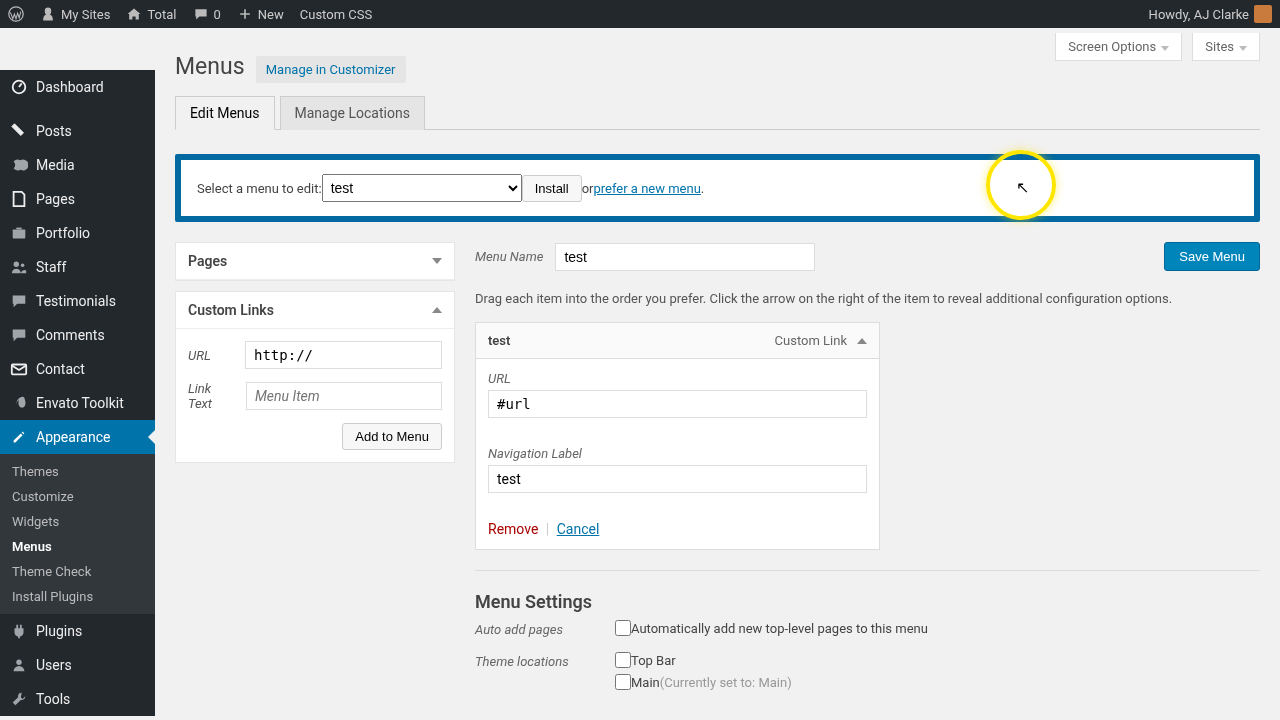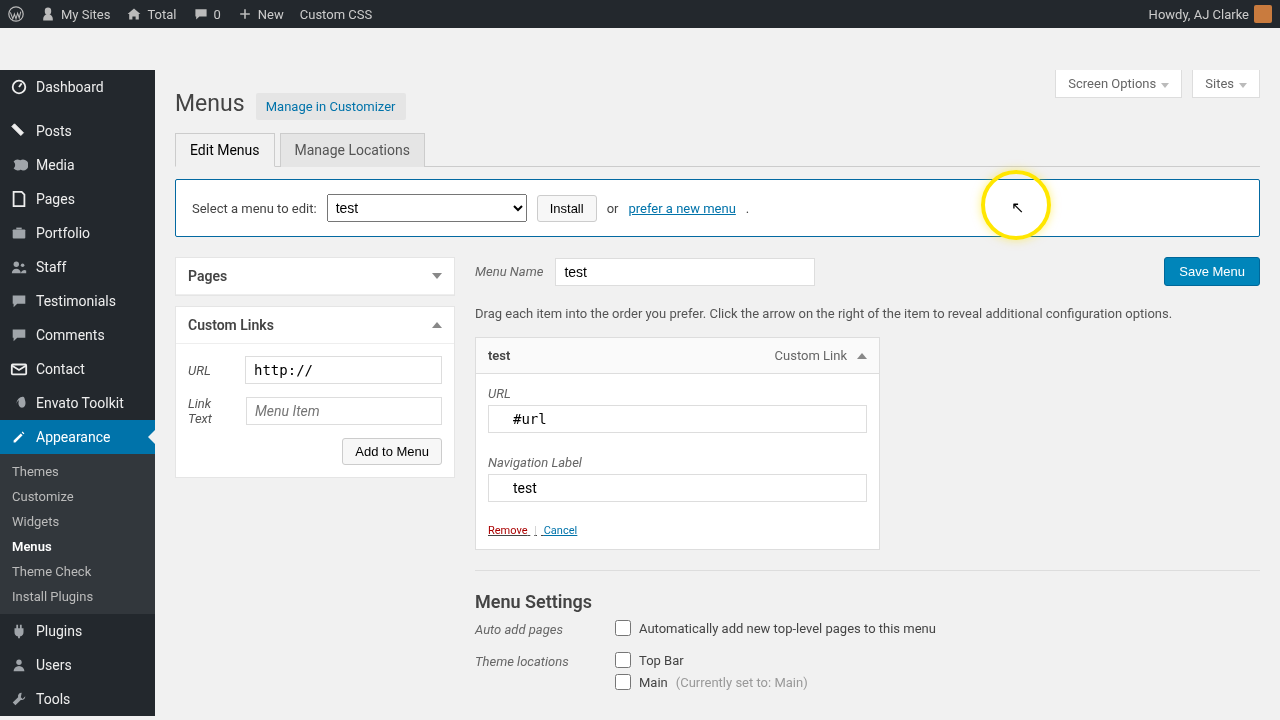--- a/index.html
+++ b/index.html
@@ -27,25 +27,25 @@
 
 
 .main { flex: 1; padding: 10px 20px; overflow-y: auto; position: relative; }
 .topright { position: absolute; right: 20px; top: 0; display: flex; gap: 10px; }
 .topright .btn { background: #fff; border: 1px solid #ddd; border-top: none; padding: 6px 12px; font-size: 13px; color: #666; cursor: pointer; }
 .topright .tri { border-left:4px solid transparent; border-right:4px solid transparent; border-top:5px solid #bbb; display:inline-block; margin-left:5px; }
 
 h1.pagehead { font-size: 23px; font-weight: 400; display: inline-block; margin: 10px 8px 15px 0; }
 .customizer-link { background: #e5e5e5; color: #0073aa; padding: 6px 10px; font-size: 13px; border-radius: 2px; cursor: pointer; }
 
-.navtabs { border-bottom: 1px solid #ccc; display: flex; gap: 5px; margin-bottom: 12px; }
+.navtabs { border-bottom: 1px solid #ccc; display: flex; gap: 5px; margin-bottom: 24px; }
 .navtab { background: #e5e5e5; border: 1px solid #ccc; border-bottom: none; padding: 8px 14px; font-size: 14px; color: #555; cursor: pointer; position: relative; top: 1px; }
 .navtab.active { background: #f1f1f1; border-bottom: 1px solid #f1f1f1; color: #000; }
 
-.menu-select-box { background: #fff; border: 1px solid #0369a1; padding: 14px 16px; display: flex; align-items: center; gap: 10px; margin-bottom: 20px; border-radius:2px; position:relative; }
+.menu-select-box { background: #fff; border: 6px solid #0369a1; padding: 14px 16px; display: flex; align-items: center; margin-bottom: 20px; border-radius:2px; position:relative; }
 .menu-select-box select { width: 200px; padding: 4px; font-size: 14px; }
 .menu-select-box .btn, .btn-secondary { background: #f7f7f7; border: 1px solid #ccc; padding: 5px 12px; border-radius: 3px; cursor: pointer; font-size: 13px; }
 .link { color: #0073aa; text-decoration: underline; cursor: pointer; }
 
 .cols { display: flex; gap: 20px; }
 .left-col { width: 280px; }
 .right-col { flex: 1; }
 
 .metabox { background: #fff; border: 1px solid #e5e5e5; margin-bottom: 10px; }
 .metabox .hndle { padding: 10px 12px; font-weight: 600; border-bottom: 1px solid #eee; display: flex; justify-content: space-between; align-items: center; cursor: pointer; font-size: 14px; }
@@ -65,31 +65,31 @@
 
 h3.sect { font-size: 18px; font-weight: 600; margin-bottom: 8px; }
 p.desc { color: #555; margin-bottom: 16px; }
 
 .menu-item { width: 405px; margin-bottom: 10px; }
 .menu-item .bar { background: #fafafa; border: 1px solid #ddd; padding: 10px 12px; display: flex; align-items: center; cursor: pointer; }
 .menu-item .bar .title { font-weight: 600; font-size: 13px; }
 .menu-item .bar .type { margin-left: auto; color: #666; font-size: 13px; margin-right: 10px; }
 .menu-item .settings { border: 1px solid #ddd; border-top: none; padding: 12px; background: #fff; }
 .menu-item .settings label { font-style: italic; color: #656565; font-size: 13px; display: block; margin-bottom: 4px; }
-.menu-item .settings input { width: 100%; padding: 5px 24px; border: 1px solid #ddd; font-family: monospace; font-size: 14px; margin-bottom: 22px; }
-.menu-item .actions { font-size: 11px; text-decoration: underline; }
+.menu-item .settings input { width: 100%; padding: 5px 8px; border: 1px solid #ddd; font-family: monospace; font-size: 14px; margin-bottom: 28px; }
+.menu-item .actions { font-size: 14px; }
 .menu-item .actions .remove { color: #a00; cursor: pointer; }
 .menu-item .actions .sep { color: #ccc; margin: 0 4px; }
 
 hr.div { border: none; border-top: 1px solid #ddd; margin: 20px 0; }
 
 .settings-row { display: flex; align-items: flex-start; margin-bottom: 10px; }
 .settings-row .lbl { width: 140px; font-style: italic; color: #666; font-size: 13px; padding-top: 2px; }
 .settings-row .val { flex: 1; }
-.cb { display: flex; align-items: center; gap: 8px; font-size: 13px; color: #444; margin-bottom: 6px; }
+.cb { display: flex; align-items: center; gap: 0; font-size: 13px; color: #444; margin-bottom: 6px; }
 .cb input { width: 16px; height: 16px; }
 .cb .note { color: #999; font-size: 13px; }
 
 .highlight { position: absolute; width: 70px; height: 70px; border: 4px solid #ffe600; border-radius: 50%; box-shadow: 0 0 10px rgba(255,230,0,.5); pointer-events: none; }
 .cursor-dot { position:absolute; font-size:16px; color:#000; }
 </style>
 </head>
 <body>
 
 <div class="adminbar">

